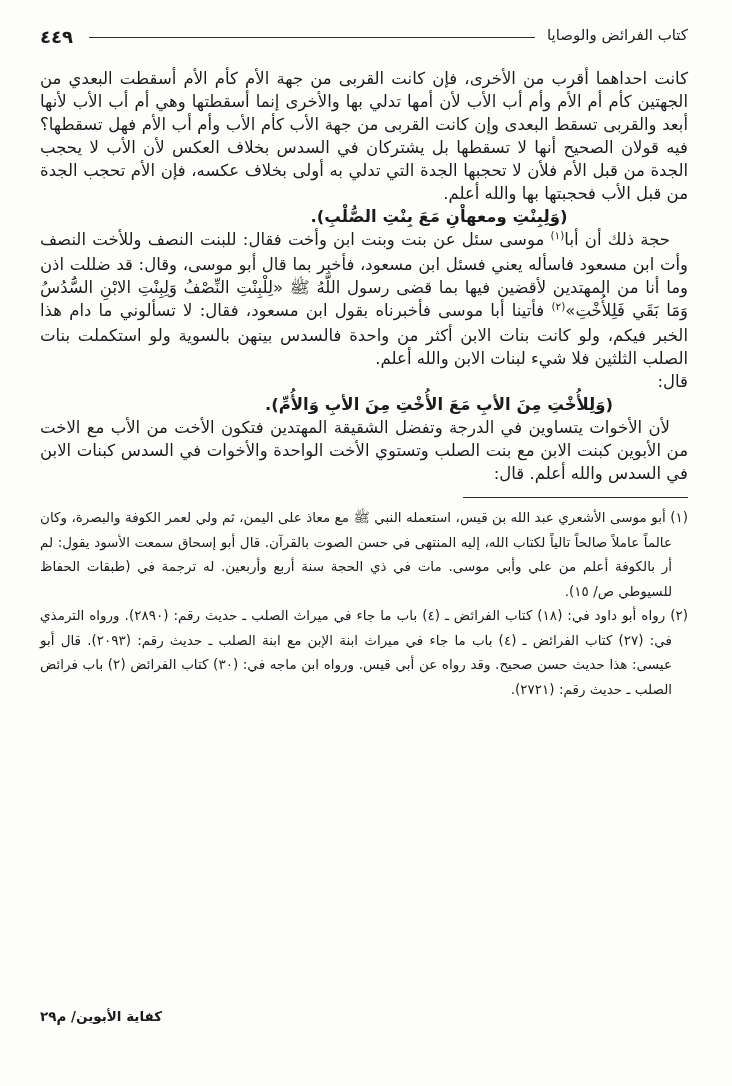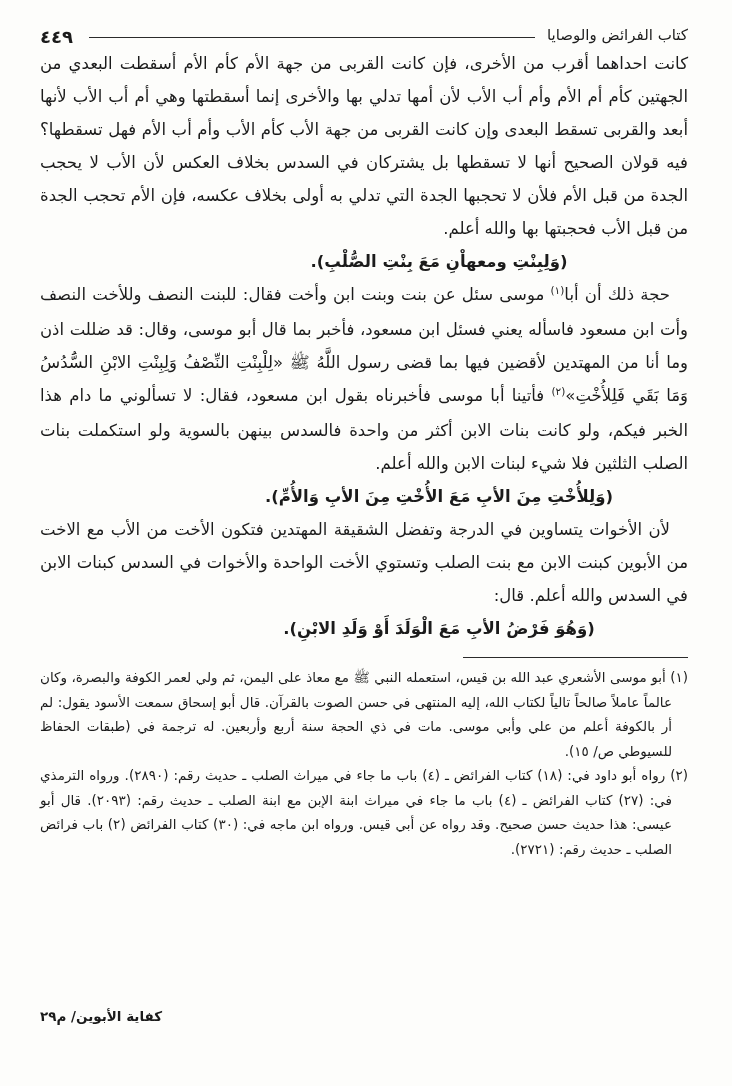--- a/index.html
+++ b/index.html
@@ -14,22 +14,23 @@
     overflow: hidden;
     box-sizing: border-box;
     padding: 26px 44px 0 40px;
     font-family: "DejaVu Sans", sans-serif;
   }
   .hdr { display: flex; align-items: flex-start; }
   .hdr-title { font-weight: normal; font-size: 15px; white-space: nowrap; }
   .hdr-rule { flex: 1; border-top: 1.6px solid #2b2b2b; margin: 11px 12px 0 16px; }
   .hdr-page { font-weight: bold; font-size: 18px; white-space: nowrap; letter-spacing: 1px; }
   .content {
+    margin-top: 20px;
     font-size: 16.5px;
-    line-height: 33px;
+    line-height: 23px;
     text-align: justify;
   }
   .content p { margin: 0; }
   .indent { text-indent: 18px; }
   .quote {
     text-align: center;
     font-weight: bold;
     padding-left: 150px;
     text-indent: 0;
   }
@@ -63,23 +64,23 @@
   <div class="hdr">
     <span class="hdr-title">كتاب الفرائض والوصايا</span>
     <span class="hdr-rule"></span>
     <span class="hdr-page">٤٤٩</span>
   </div>
 
   <div class="content">
     <p>كانت احداهما أقرب من الأخرى، فإن كانت القربى من جهة الأم كأم الأم أسقطت البعدي من الجهتين كأم أم الأم وأم أب الأب لأن أمها تدلي بها والأخرى إنما أسقطتها وهي أم أب الأب لأنها أبعد والقربى تسقط البعدى وإن كانت القربى من جهة الأب كأم الأب وأم أب الأم فهل تسقطها؟ فيه قولان الصحيح أنها لا تسقطها بل يشتركان في السدس بخلاف العكس لأن الأب لا يحجب الجدة من قبل الأم فلأن لا تحجبها الجدة التي تدلي به أولى بخلاف عكسه، فإن الأم تحجب الجدة من قبل الأب فحجبتها بها والله أعلم.</p>
     <p class="quote">(وَلِبِنْتِ ومعهاْنِ مَعَ بِنْتِ الصُّلْبِ).</p>
     <p class="indent"><span>حجة ذلك أن أبا</span><span class="fnmark">(١)</span><span> موسى سئل عن بنت وبنت ابن وأخت فقال: للبنت النصف وللأخت النصف وأت ابن مسعود فاسأله يعني فسئل ابن مسعود، فأخبر بما قال أبو موسى، وقال: قد ضللت اذن وما أنا من المهتدين لأقضين فيها بما قضى رسول اللَّهُ ﷺ «لِلْبِنْتِ النِّصْفُ وَلِبِنْتِ الابْنِ السُّدُسُ وَمَا بَقَي فَلِلأُخْتِ»</span><span class="fnmark">(٢)</span><span> فأتينا أبا موسى فأخبرناه بقول ابن مسعود، فقال: لا تسألوني ما دام هذا الخبر فيكم، ولو كانت بنات الابن أكثر من واحدة فالسدس بينهن بالسوية ولو استكملت بنات الصلب الثلثين فلا شيء لبنات الابن والله أعلم.</span></p>
+    <p>قال:</p>
     <p class="quote">(وَلِلأُخْتِ مِنَ الأبِ مَعَ الأُخْتِ مِنَ الأبِ وَالأُمِّ).</p>
     <p class="indent">لأن الأخوات يتساوين في الدرجة وتفضل الشقيقة المهتدين فتكون الأخت من الأب مع الاخت من الأبوين كبنت الابن مع بنت الصلب وتستوي الأخت الواحدة والأخوات في السدس كبنات الابن في السدس والله أعلم. قال:</p>
-    <p class="quote">(وَهُوَ فَرْضُ الأبِ مَعَ الْوَلَدَ أَوْ وَلَدِ الابْنِ).</p>
   </div>
 
   <div class="fnsep"></div>
 
   <div class="footnotes">
     <p>(١) أبو موسى الأشعري عبد الله بن قيس، استعمله النبي ﷺ مع معاذ على اليمن، ثم ولي لعمر الكوفة والبصرة، وكان عالماً عاملاً صالحاً تالياً لكتاب الله، إليه المنتهى في حسن الصوت بالقرآن. قال أبو إسحاق سمعت الأسود يقول: لم أر بالكوفة أعلم من علي وأبي موسى. مات في ذي الحجة سنة أربع وأربعين. له ترجمة في (طبقات الحفاظ للسيوطي ص/ ١٥).</p>
     <p>(٢) رواه أبو داود في: (١٨) كتاب الفرائض ـ (٤) باب ما جاء في ميراث الصلب ـ حديث رقم: (٢٨٩٠). ورواه الترمذي في: (٢٧) كتاب الفرائض ـ (٤) باب ما جاء في ميراث ابنة الإبن مع ابنة الصلب ـ حديث رقم: (٢٠٩٣). قال أبو عيسى: هذا حديث حسن صحيح. وقد رواه عن أبي قيس. ورواه ابن ماجه في: (٣٠) كتاب الفرائض (٢) باب فرائض الصلب ـ حديث رقم: (٢٧٢١).</p>
   </div>
 
   <div class="signature">كفاية الأبوين/ م٢٩</div>

